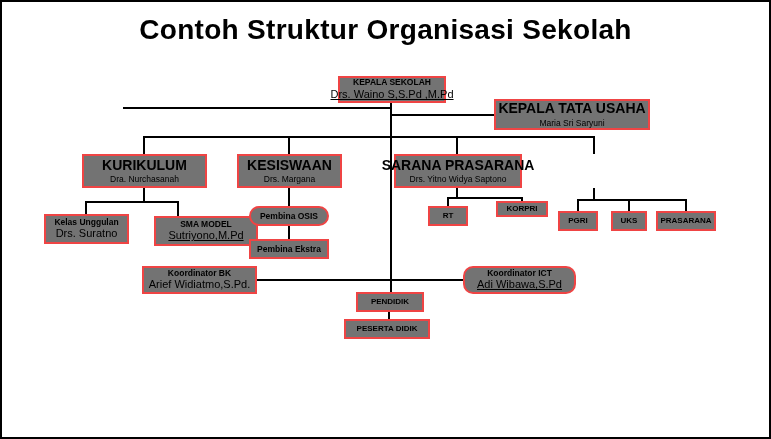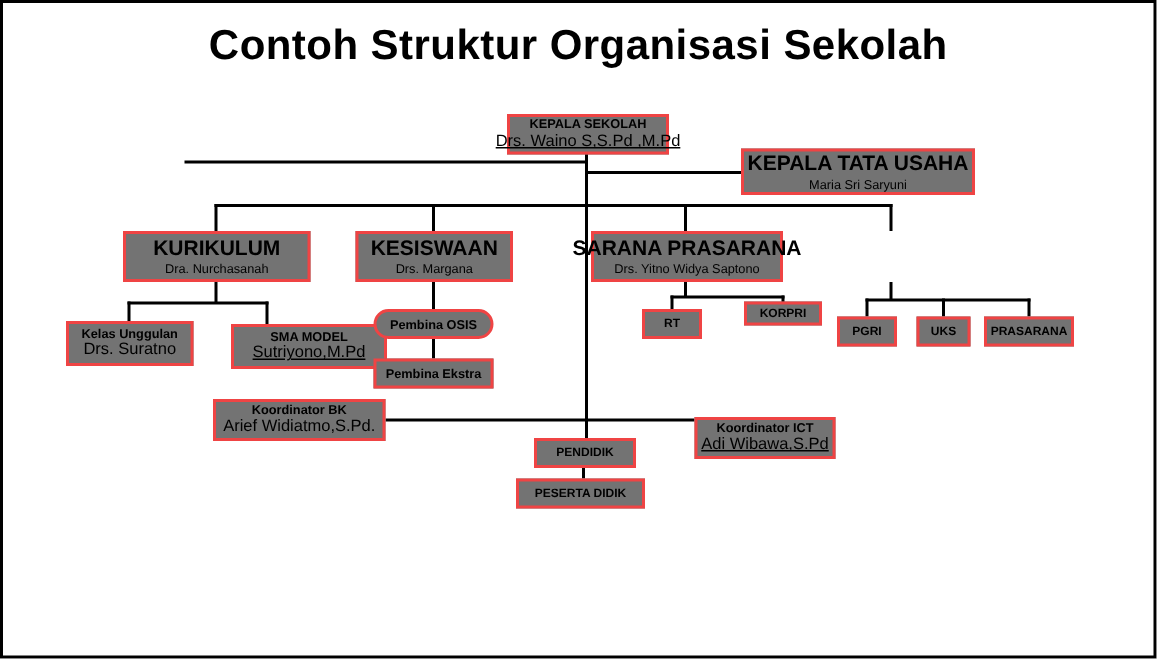--- a/index.html
+++ b/index.html
@@ -132,21 +132,21 @@
 
   <div class="box small" style="left:654px;top:209px;width:60px;height:20px;">
     <div class="l1">PRASARANA</div>
   </div>
 
   <div class="box med" style="left:140px;top:264px;width:115px;height:28px;">
     <div class="l1">Koordinator BK</div>
     <div class="l2">Arief Widiatmo,S.Pd.</div>
   </div>
 
-  <div class="box med" style="left:461px;top:276px;width:94px;height:28px;">
+  <div class="box med" style="left:461px;top:264px;width:113px;height:28px;border-radius:10px;">
     <div class="l1">Koordinator ICT</div>
     <div class="l2 u">Adi Wibawa,S.Pd</div>
   </div>
 
   <div class="box small" style="left:354px;top:290px;width:68px;height:20px;">
     <div class="l1">PENDIDIK</div>
   </div>
 
   <div class="box small" style="left:342px;top:317px;width:86px;height:20px;">
     <div class="l1">PESERTA DIDIK</div>

